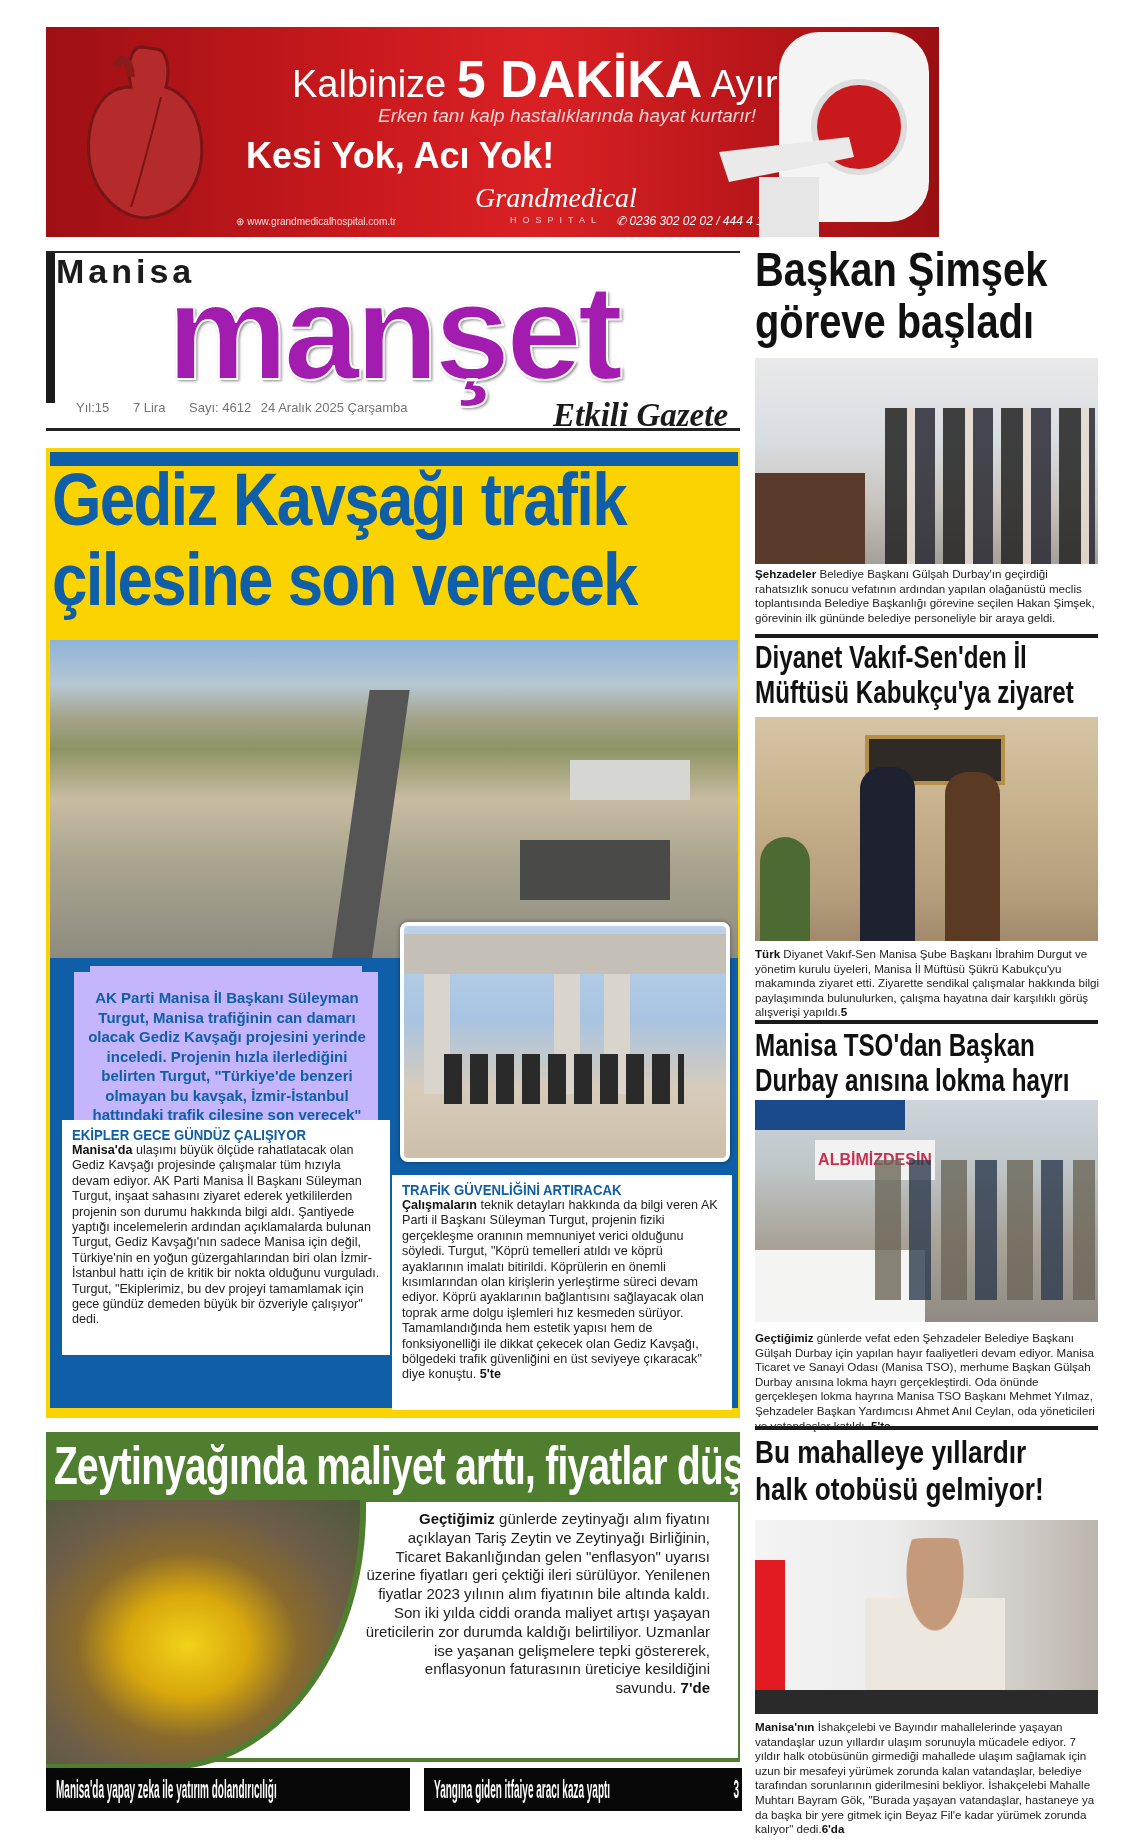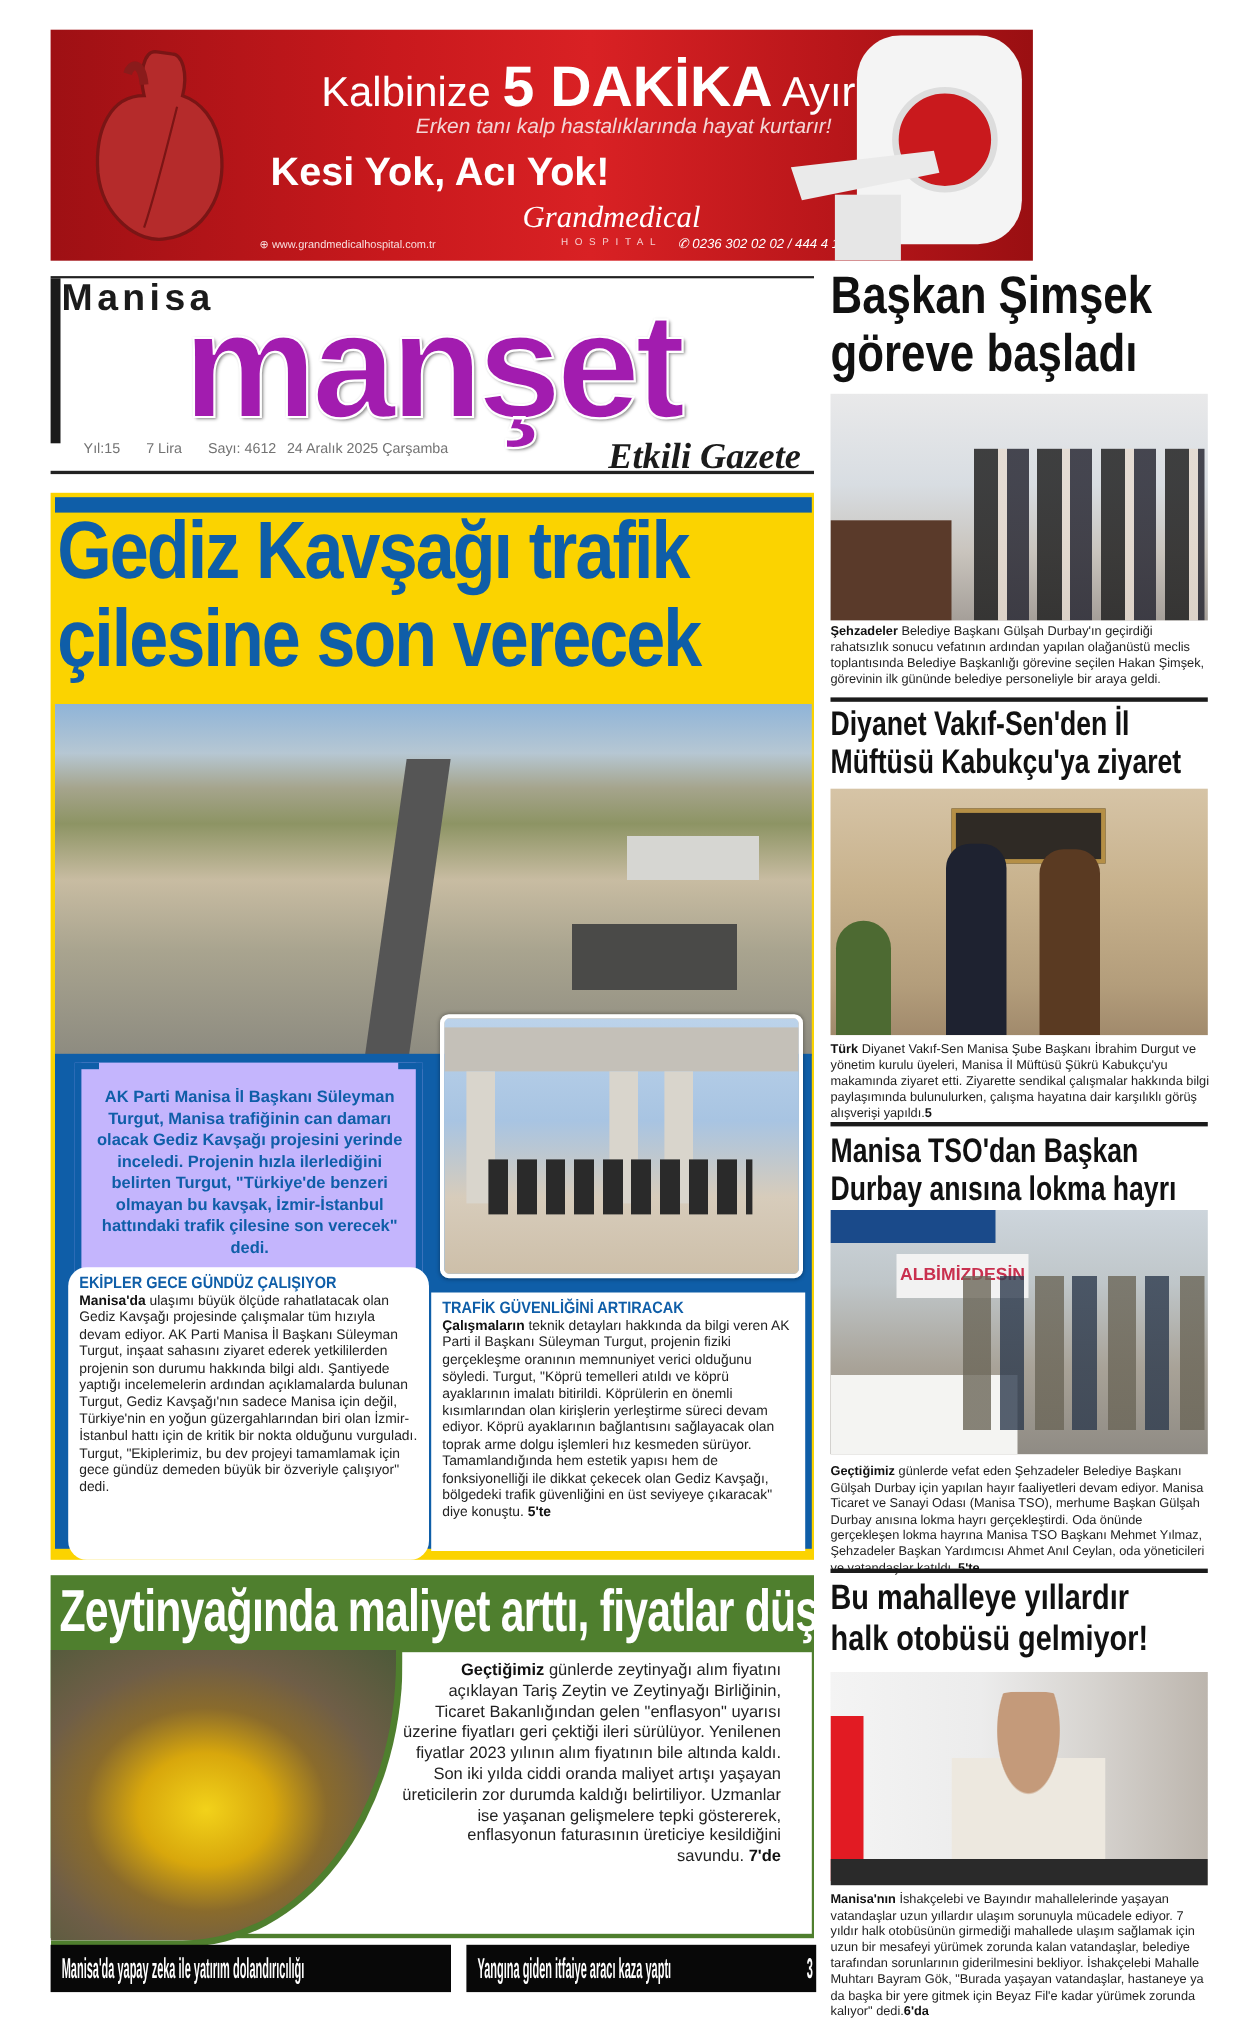--- a/index.html
+++ b/index.html
@@ -40,21 +40,21 @@
   #quote-box { left: 68px; top: 966px; width: 316px; height: 196px; background: #c4b5fd; }
   .brk { position: absolute; width: 22px; border: 6px solid #0f5ea8; }
   #quote-box .bl { left: 0; top: 0; height: 196px; border-right: none; }
   #quote-box .br { right: 0; top: 0; height: 196px; border-left: none; }
   #quote-text { position: absolute; left: 14px; top: 22px; width: 290px; text-align: center; color: #0f5ea8; font-weight: bold; font-size: 15px; line-height: 19.5px; }
   #inset-photo { left: 400px; top: 922px; width: 330px; height: 240px; border: 4px solid #fff; border-radius: 8px; overflow: hidden; background: linear-gradient(180deg, #bcd3ea 0%, #a8c4e2 40%, #d7ccbb 70%, #cdbfa9 100%); box-shadow: 0 0 4px rgba(0,0,0,0.4); }
   #inset-photo .deck { position: absolute; left: 0; top: 8px; width: 100%; height: 40px; background: #c4c0b8; }
   #inset-photo .pil { position: absolute; top: 48px; width: 26px; height: 120px; background: #d9d5cc; }
   #inset-photo .ppl { position: absolute; left: 40px; top: 128px; width: 240px; height: 50px; background: repeating-linear-gradient(90deg, #2a2a2a 0 18px, transparent 18px 26px); }
   .col-box { background: #fff; }
-  #col1 { left: 62px; top: 1152px; width: 328px; height: 266px; border-radius: 17px; }
+  #col1 { left: 62px; top: 1120px; width: 328px; height: 235px; }
   #col2 { left: 392px; top: 1175px; width: 340px; height: 235px; }
   .sub-h { font-weight: bold; color: #0f5ea8; font-size: 15px; transform: scaleX(0.88); transform-origin: left; white-space: nowrap; margin-left: 10px; margin-top: 6px; }
   .body-t { font-size: 12.6px; line-height: 15.4px; color: #222; padding: 0 8px 0 10px; }
   .body-t b { color: #111; }
 
   
   #olive { left: 46px; top: 1432px; width: 694px; height: 330px; background: #4f7f2e; }
   #olive-head { left: 54px; top: 1435px; width: 690px; font-weight: bold; font-size: 54px; line-height: 60px; color: #fff; transform: scaleX(0.72); transform-origin: left top; white-space: nowrap; letter-spacing: -1px; }
   #olive-white { left: 48px; top: 1502px; width: 690px; height: 256px; background: #fff; }
   #olive-photo { left: 46px; top: 1500px; width: 320px; height: 270px; border-radius: 0 0 200px 0 / 0 0 260px 0; overflow: hidden; background: radial-gradient(ellipse at 45% 55%, #f2d21a 0%, #d8a70c 25%, #8a6b2c 45%, #6f5e47 65%, #4d5a39 100%); border-right: 6px solid #4f7f2e; border-bottom: 6px solid #4f7f2e; }

